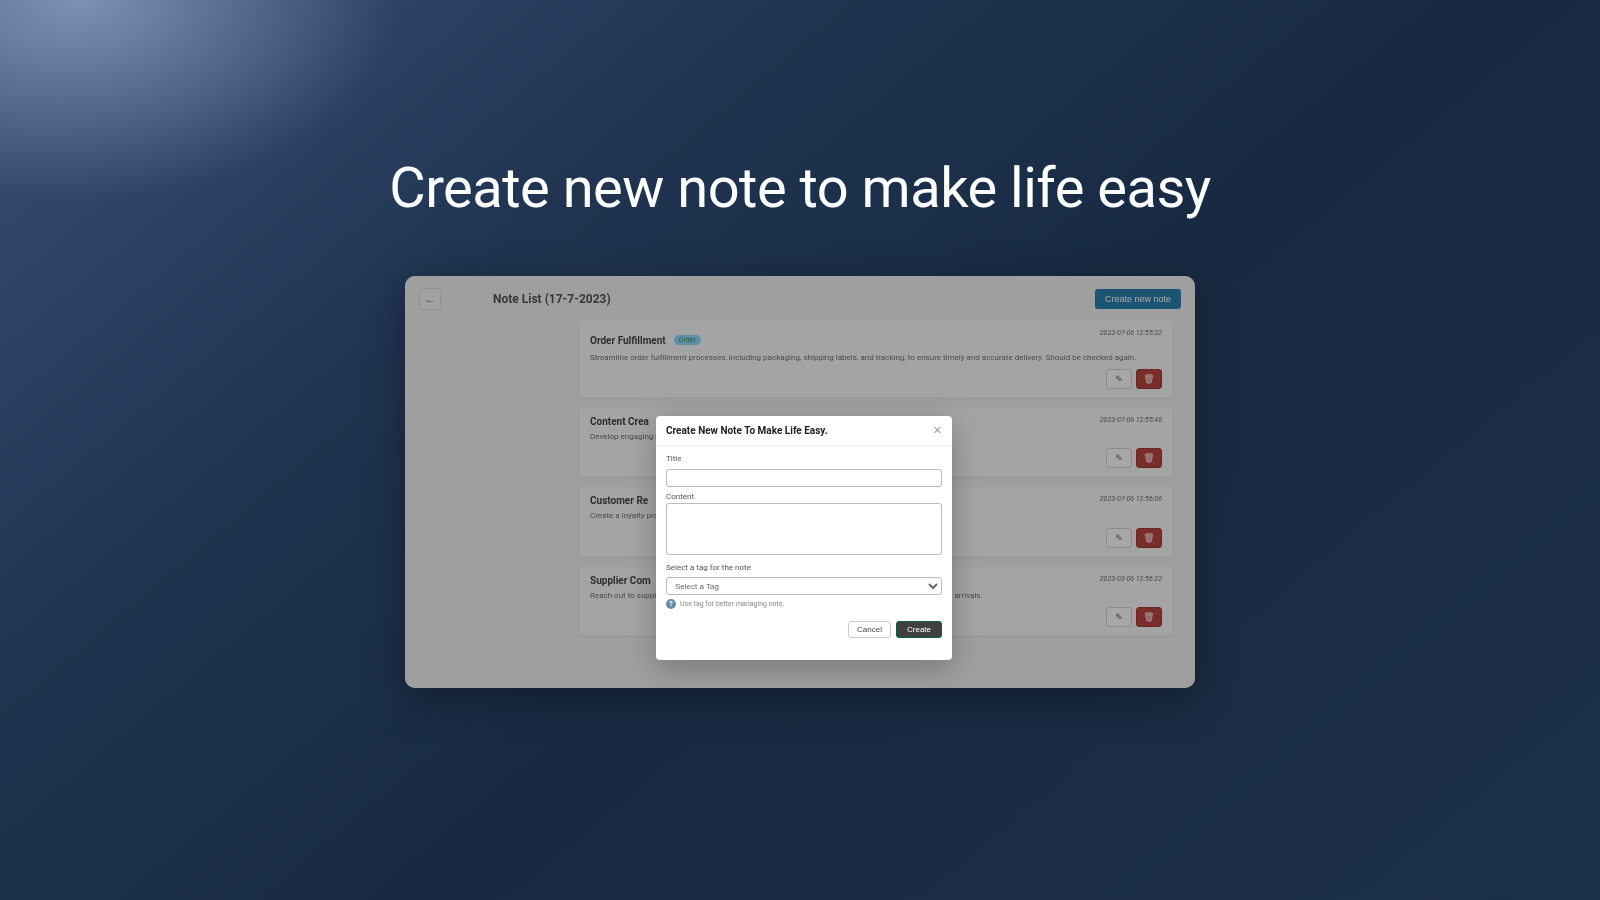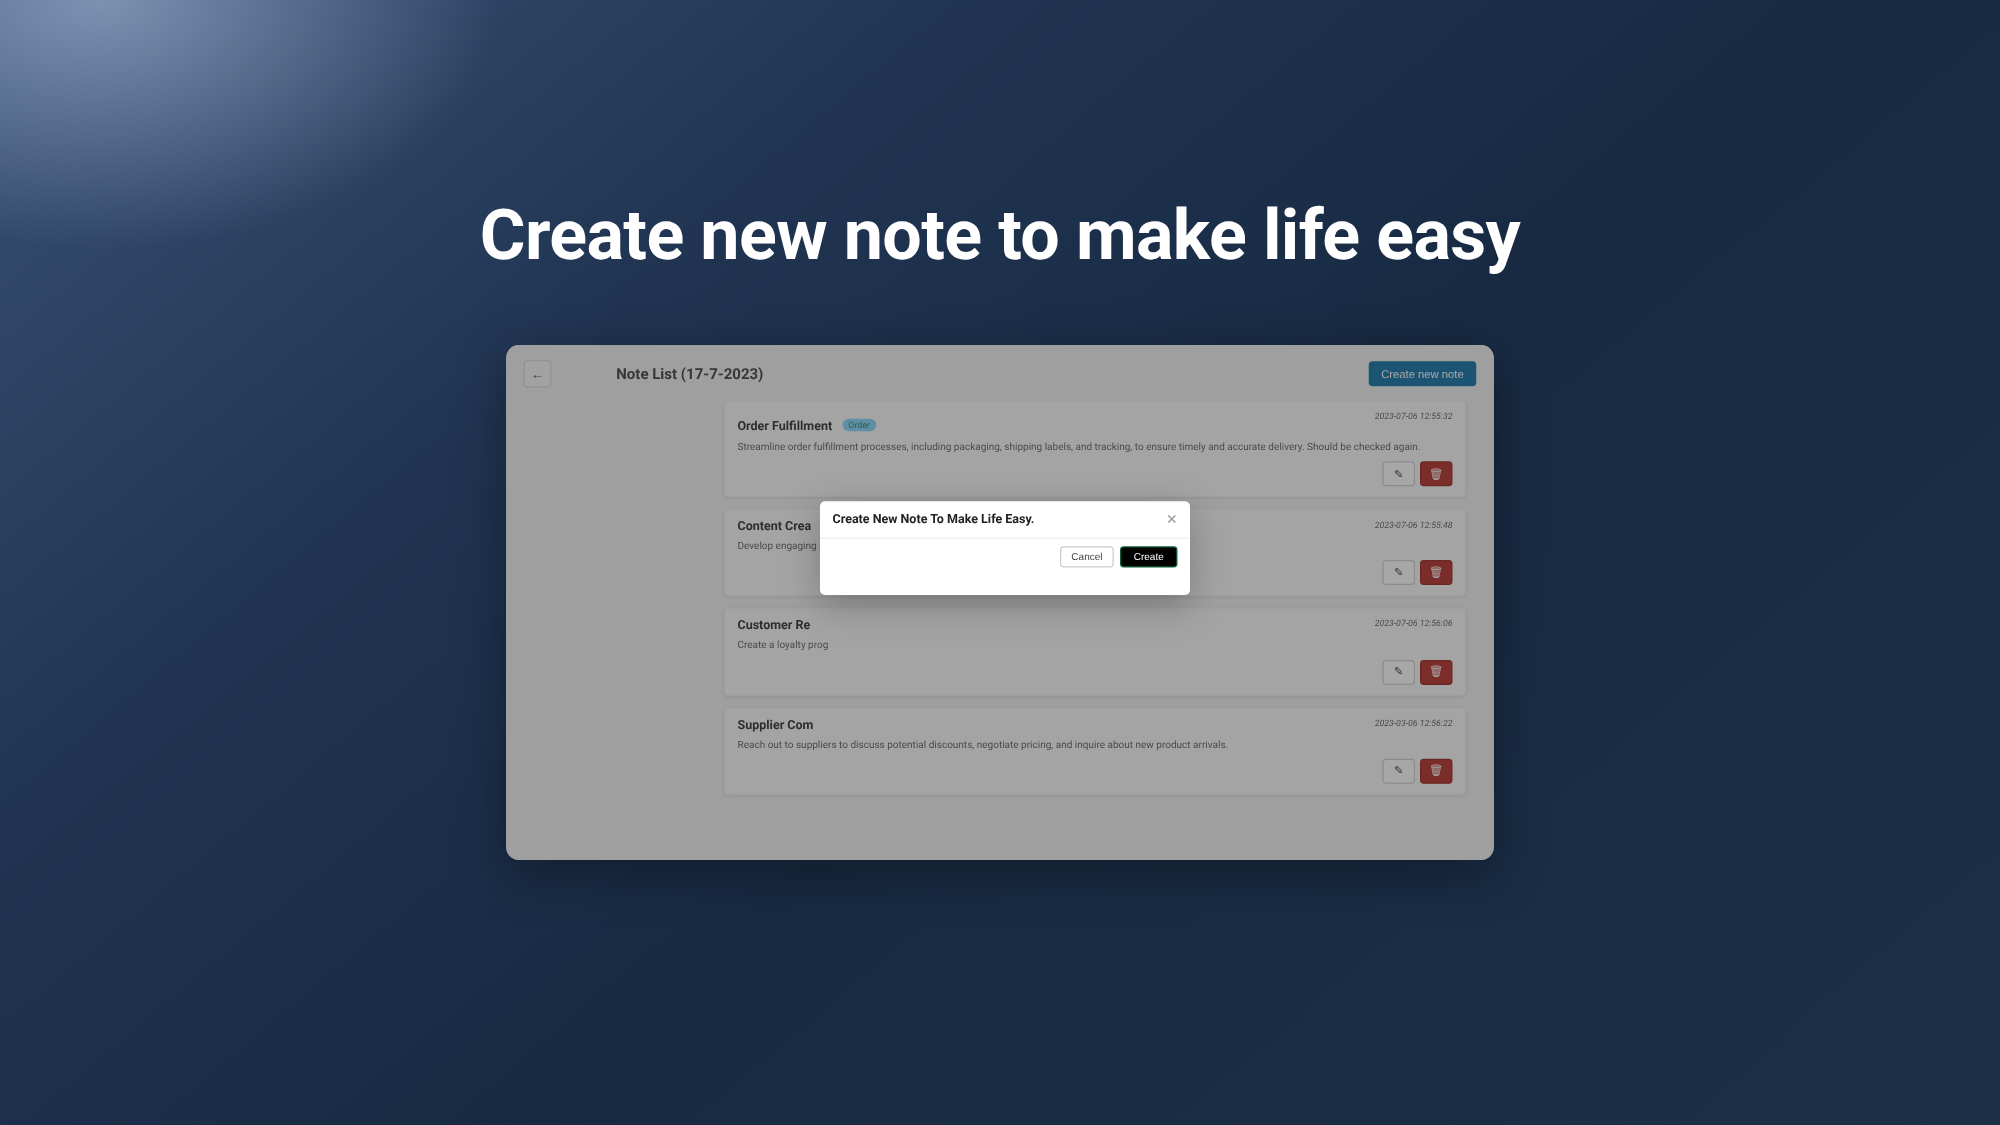--- a/index.html
+++ b/index.html
@@ -12,21 +12,21 @@
   overflow: hidden;
   position: relative;
 }
 .hero-title {
   position: absolute;
   top: 155px;
   left: 0; right: 0;
   text-align: center;
   color: #fff;
   font-size: 56px;
-  font-weight: 700;
+  font-weight: 400;
   letter-spacing: -0.5px;
 }
 .app-frame {
   position: absolute;
   top: 276px;
   left: 405px;
   width: 790px;
   height: 412px;
   background: #f0f0f0;
   border-radius: 10px;
@@ -90,21 +90,21 @@
 }
 .edit-btn { background:#fff; border:1px solid #ccc; color:#333; }
 .del-btn { background:#b0211a; border:1px solid #901912; color:#fff; }
 
 .overlay {
   position:absolute; inset:0;
   background: rgba(60,60,60,.45);
 }
 .modal {
   position:absolute;
-  left: 251px; top: 125px;
+  left: 251px; top: 140px;
   width: 296px;
   background:#fff;
   border-radius: 4px;
   box-shadow: 0 8px 30px rgba(0,0,0,.25);
   overflow:hidden;
 }
 .modal-head {
   padding: 8px 10px;
   border-bottom: 1px solid #eee;
   display:flex; justify-content:space-between; align-items:center;
@@ -140,21 +140,21 @@
 .hint-text { font-size:7px; color:#888;}
 .modal-foot {
   padding: 6px 10px 22px;
   display:flex; justify-content:flex-end; gap:5px;
 }
 .btn-cancel {
   background:#fff; border:1px solid #ccc; color:#444;
   font-size:8px; padding:3px 8px; border-radius:3px;
 }
 .btn-create-modal {
-  background:#000000; border:1px solid #0e6039; color:#fff;
+  background:#404040; border:1px solid #0e6039; color:#fff;
   font-size:8px; padding:3px 10px; border-radius:3px;
 }
 .mt6 { margin-top: 5px;}
 </style>
 </head>
 <body>
 
 <div class="hero-title">Create new note to make life easy</div>
 
 <div class="app-frame">
@@ -243,19 +243,33 @@
 
   <div class="overlay"></div>
 
   <div class="modal">
     <div class="modal-head">
       <div class="modal-title">Create New Note To Make Life Easy.</div>
       <div class="modal-close">
         <span>✕</span>
       </div>
     </div>
+    <div class="modal-body">
+      <label class="fld-label">Title</label>
+      <input class="fld-input" style="">
+      <label class="fld-label mt6">Content</label>
+      <textarea class="fld-textarea" style=""></textarea>
+      <label class="fld-label">Select a tag for the note</label>
+      <select class="fld-select">
+        <option>Select a Tag</option>
+      </select>
+      <div class="hint-row">
+        <div class="hint-icon">?</div>
+        <div class="hint-text">Use tag for better managing note.</div>
+      </div>
+    </div>
     <div class="modal-foot">
       <button class="btn-cancel">Cancel</button>
       <button class="btn-create-modal">Create</button>
     </div>
   </div>
 
 </div>
 
 </body></html>

